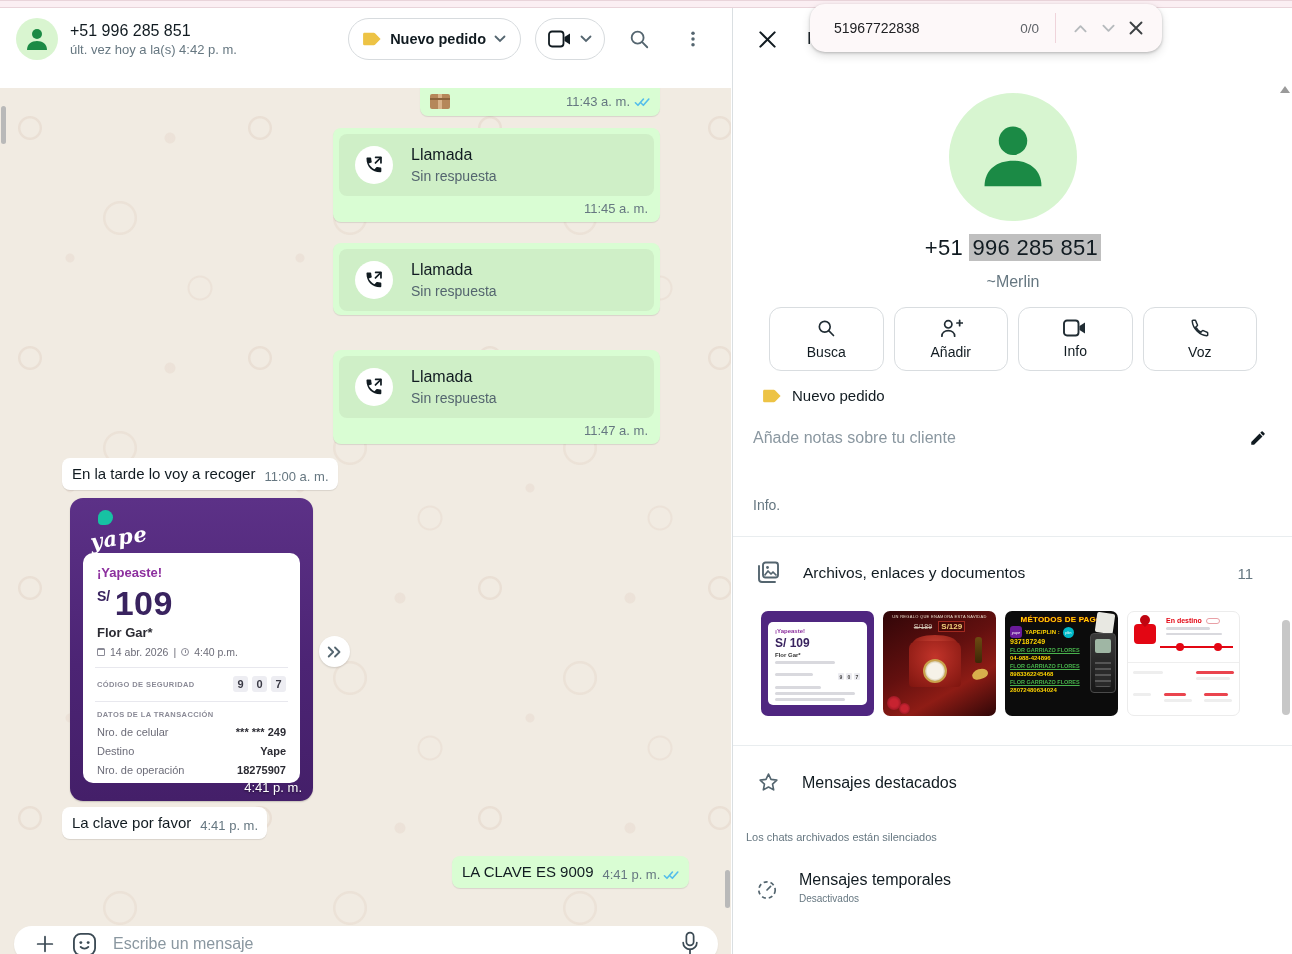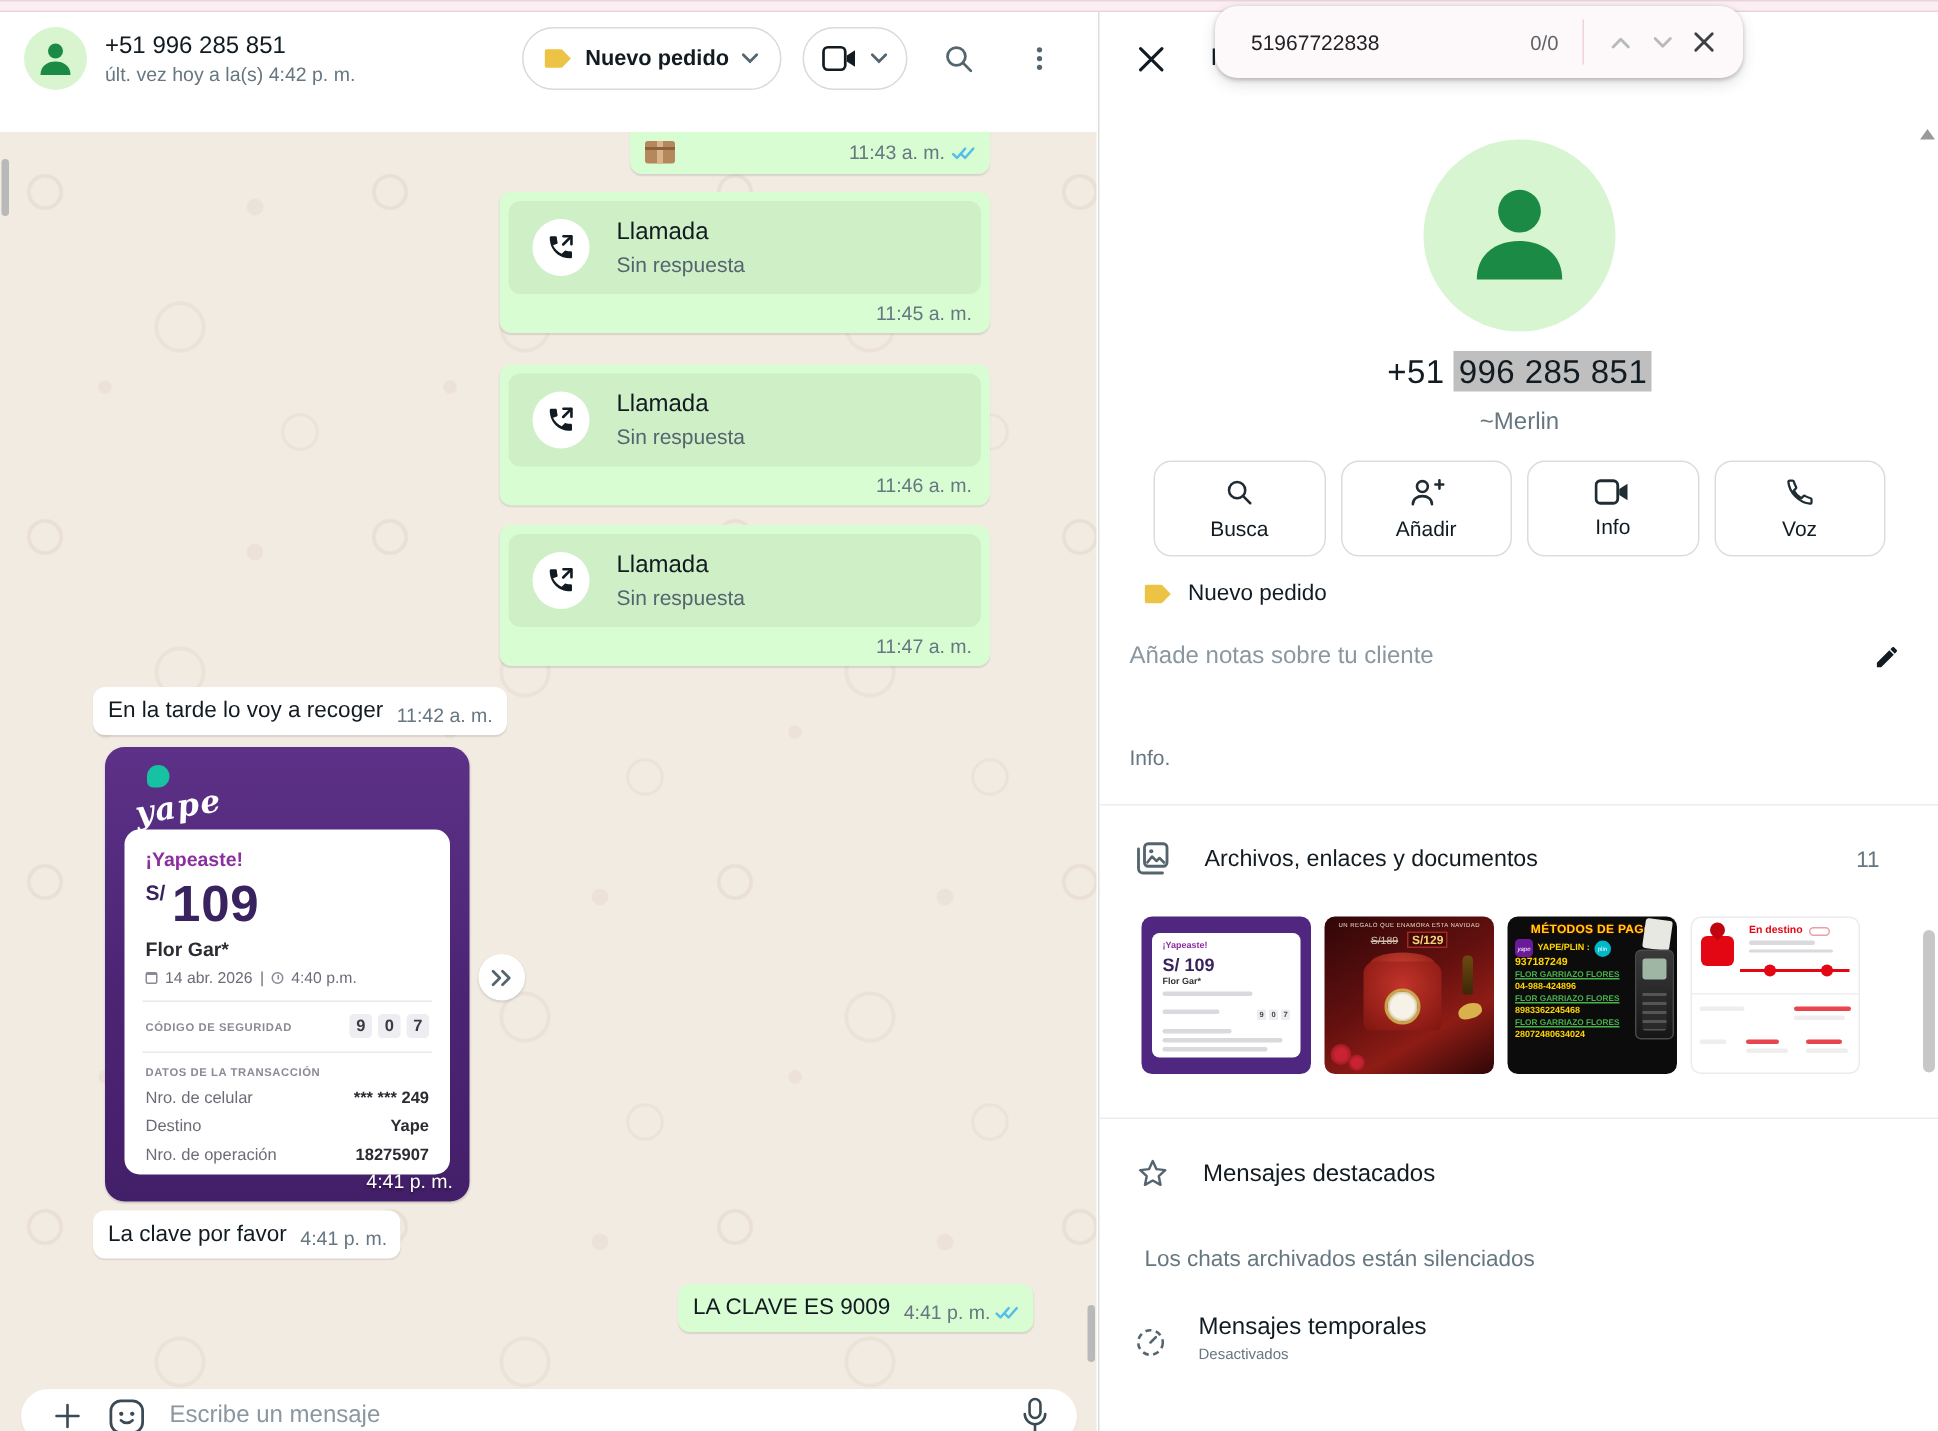--- a/index.html
+++ b/index.html
@@ -172,21 +172,21 @@
   .t4-pill { width:14px; height:6px; border:1px solid #e9a0a6; border-radius:4px; }
   .t4-sub { margin-left:32px; margin-top:2px; }
   .t4-line { position:absolute; left:32px; right:6px; top:34px; height:2px; background:#e30613; }
   .t4-dot { position:absolute; top:31px; width:8px; height:8px; border-radius:50%; background:#e30613; }
   .t4-grid { position:absolute; left:0; right:0; top:50px; bottom:0; border-top:1px solid #eee; }
   .t4-cell { position:absolute; background:#eee; height:3px; border-radius:2px; }
   .t4-red { background:#e30613; opacity:.75; }
 
   .starred-row { display:flex; align-items:center; gap:22px; margin:25px 0 0 24px; cursor:pointer; }
   .starred-label { font-size:16px; color:#111b21; }
-  .archived-note { margin:37px 0 0 30px; font-size:15px; color:#667781; }
+  .archived-note { margin:37px 0 0 13px; font-size:11px; color:#667781; }
   .disappearing { display:flex; align-items:flex-start; gap:20px; margin:28px 0 0 22px; cursor:pointer; }
   .dis-title { font-size:16px; color:#111b21; }
   .dis-sub { font-size:10px; color:#667781; margin-top:4px; }
 
   
   .p-sb-arrow { position:absolute; right:3px; top:16px; width:0; height:0; border-left:5px solid transparent; border-right:5px solid transparent; border-bottom:7px solid #9a9a9a; }
   .p-sb-thumb { position:absolute; right:3px; top:550px; width:8px; height:95px; background:#c7c7c7; border-radius:4px; }
 
   
   .find-bar { position:absolute; left:810px; top:4px; width:352px; height:48px; background:#fdf8f9; border-radius:15px; box-shadow:0 1px 3px rgba(0,0,0,.22), 0 4px 10px rgba(0,0,0,.12); display:flex; align-items:center; padding:0 12px 0 24px; z-index:50; }
@@ -285,21 +285,20 @@
               <path d="M6.2 10.3c1.4 2.7 3.6 4.9 6.3 6.3l2.1-2.1c.3-.3.7-.4 1-.2 1.1.4 2.2.5 3.4.5.6 0 1 .5 1 1v3.1c0 .6-.4 1-1 1C10 20 3.8 13.8 3.8 4.8c0-.6.5-1 1-1H8c.6 0 1 .4 1 1 0 1.2.2 2.3.5 3.4.1.3 0 .7-.2 1z" fill="#111b21"></path>
               <path d="M13.8 3.8h5.8v5.8" fill="none" stroke="#111b21" stroke-width="1.9" stroke-linecap="round" stroke-linejoin="round"></path>
               <path d="M19.3 4.1 13.6 9.8" stroke="#111b21" stroke-width="1.9" stroke-linecap="round"></path>
             </svg>
           </div>
           <div>
             <div class="call-title">Llamada</div>
             <div class="call-sub">Sin respuesta</div>
           </div>
         </div>
-        <div class="call-time">11:46 a. m.</div>
       </div>
 
       <div class="bubble out call" style="top:262px;">
         <div class="call-card">
           <div class="call-circle">
             <svg width="22" height="22" viewBox="0 0 24 24">
               <path d="M6.2 10.3c1.4 2.7 3.6 4.9 6.3 6.3l2.1-2.1c.3-.3.7-.4 1-.2 1.1.4 2.2.5 3.4.5.6 0 1 .5 1 1v3.1c0 .6-.4 1-1 1C10 20 3.8 13.8 3.8 4.8c0-.6.5-1 1-1H8c.6 0 1 .4 1 1 0 1.2.2 2.3.5 3.4.1.3 0 .7-.2 1z" fill="#111b21"></path>
               <path d="M13.8 3.8h5.8v5.8" fill="none" stroke="#111b21" stroke-width="1.9" stroke-linecap="round" stroke-linejoin="round"></path>
               <path d="M19.3 4.1 13.6 9.8" stroke="#111b21" stroke-width="1.9" stroke-linecap="round"></path>
             </svg>
@@ -307,21 +306,21 @@
           <div>
             <div class="call-title">Llamada</div>
             <div class="call-sub">Sin respuesta</div>
           </div>
         </div>
         <div class="call-time">11:47 a. m.</div>
       </div>
 
       <div class="bubble in txt-row" style="left:62px; top:370px;">
         <span class="txt">En la tarde lo voy a recoger</span>
-        <span class="t-small">11:42 a. m.</span>
+        <span class="t-small">11:00 a. m.</span>
       </div>
 
       <div class="img-msg">
         <div class="yape-logo">
           <div class="yape-dot"></div>
           <div class="yape-word">yape</div>
         </div>
         <div class="receipt-card">
           <div class="r-head">¡Yapeaste!</div>
           <div class="r-amt-row">

